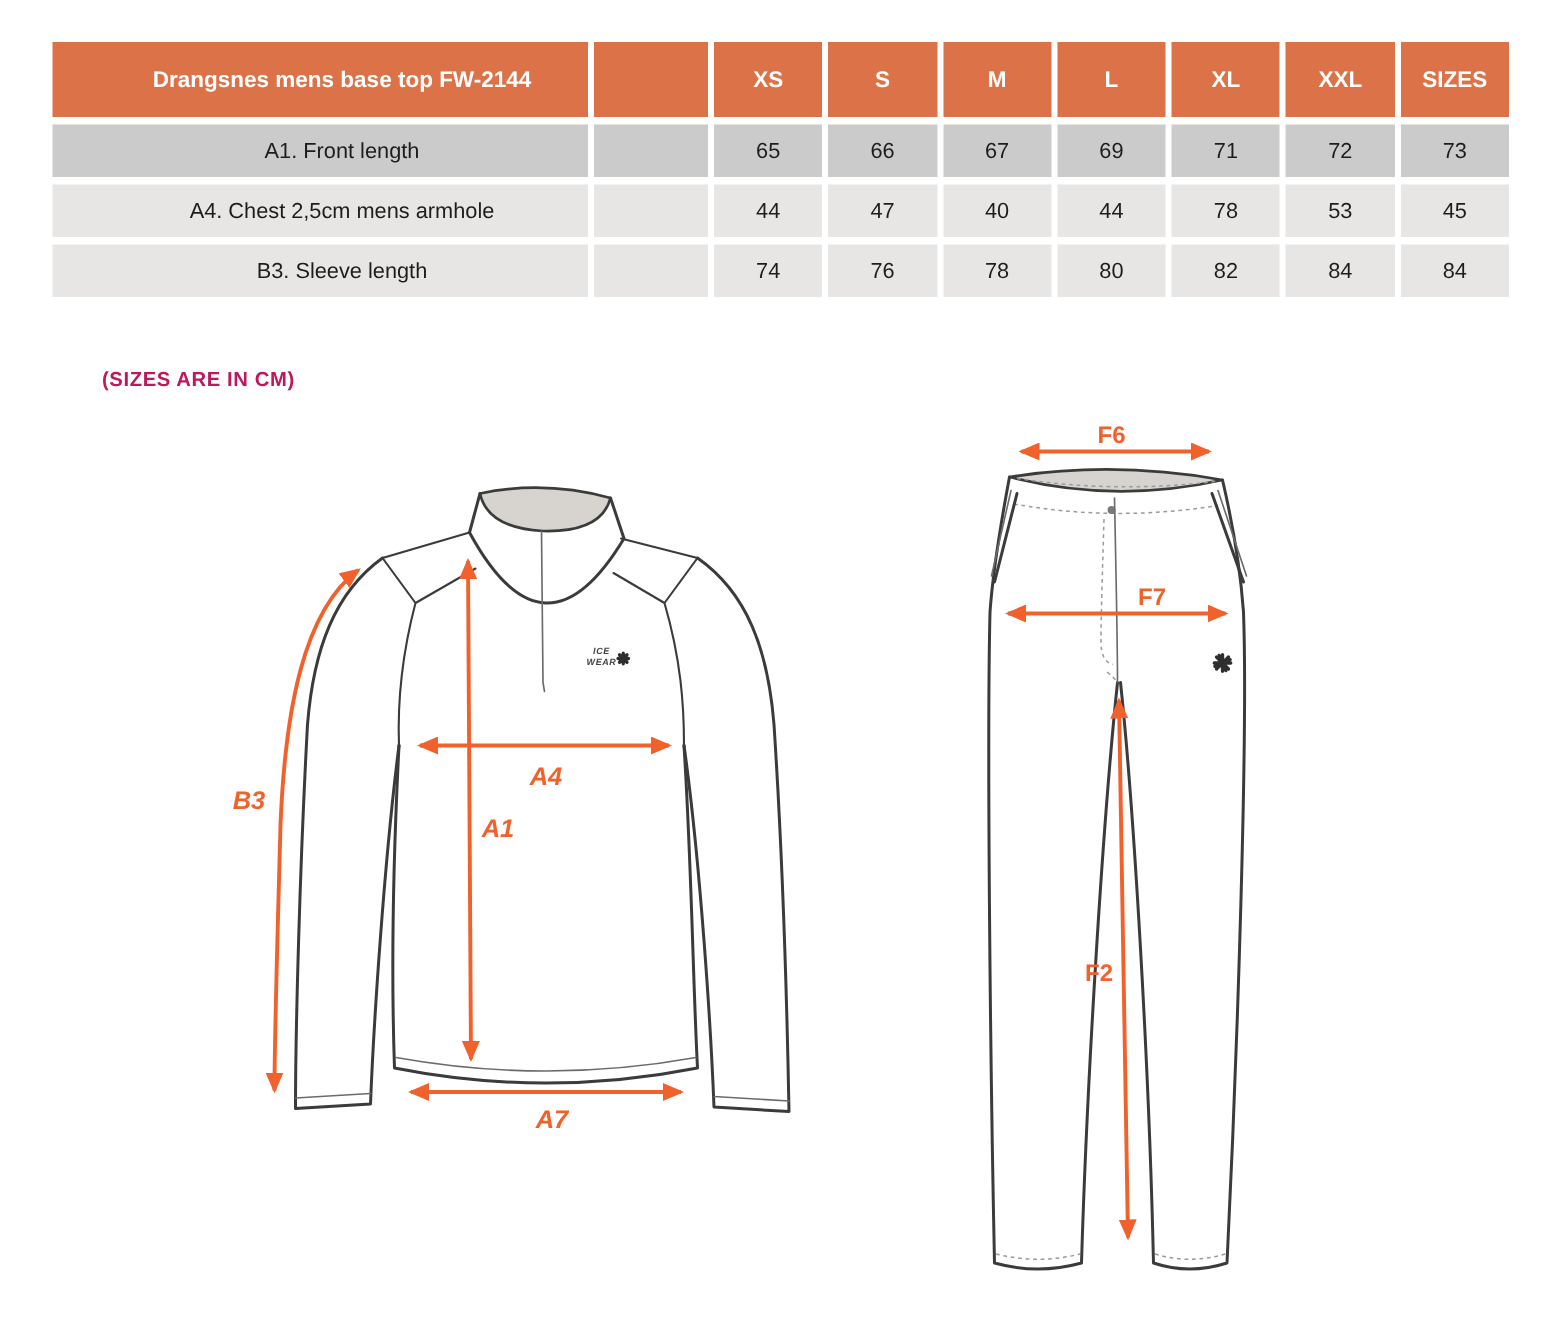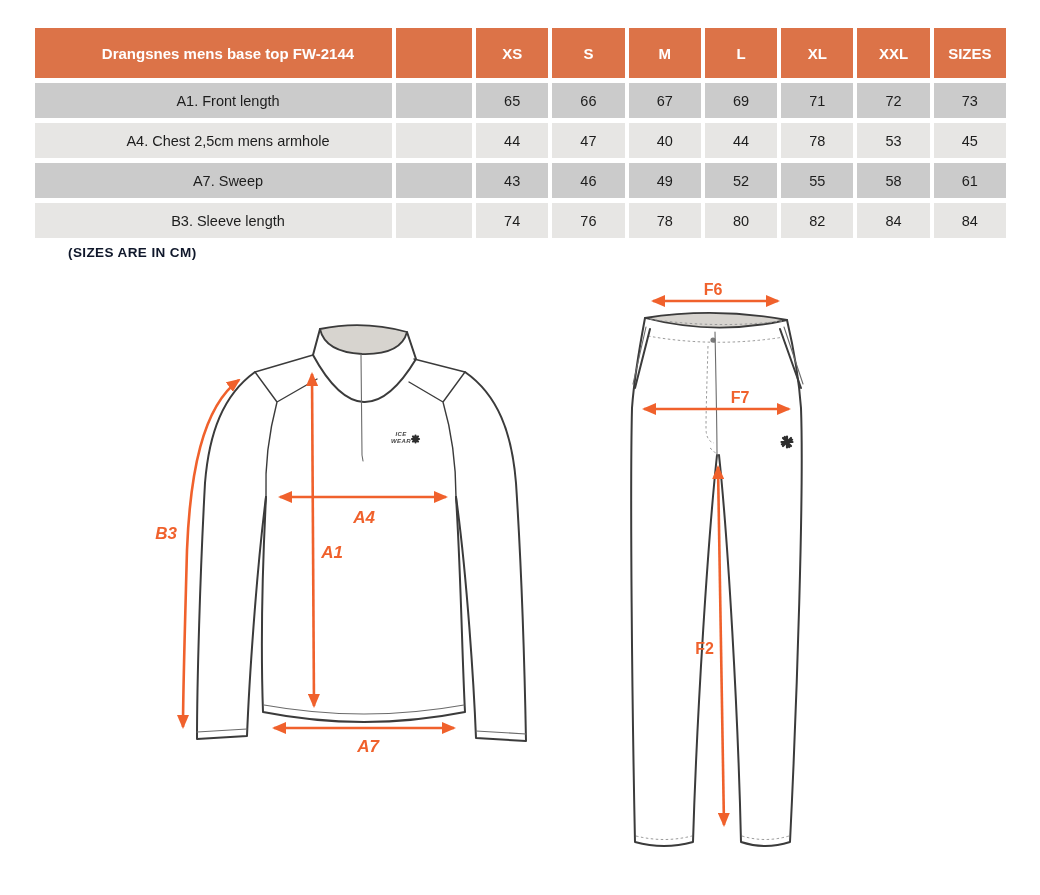--- a/index.html
+++ b/index.html
@@ -24,26 +24,26 @@
     height:33px; font-size:14.5px; color:#1d1d1d;
     text-align:center; vertical-align:middle;
   }
   td.label-td { text-align:left; padding-left:30px; }
   tr.row-dark  td { background:#CBCBCB; }
   tr.row-light td { background:#E7E6E4; }
 
   
   .sizes-note {
     position:absolute; left:68px; top:245px;
-    color:#0f172a; font-size:13.5px; font-weight:700; letter-spacing:0.4px;
+    color:#be185d; font-size:13.5px; font-weight:700; letter-spacing:0.4px;
   }
 
   
   .top-diagram-box   { position:absolute; left:150px; top:295px;font-style:italic; }
-  .pants-diagram-box { position:absolute; left:597px; top:280px; }
+  .pants-diagram-box { position:absolute; left:625px; top:280px; }
 
   svg .outline { fill:none; stroke:#3B3B3B; stroke-width:2; stroke-linecap:round; stroke-linejoin:round; }
   svg .seam    { fill:none; stroke:#3B3B3B; stroke-width:1.4; stroke-linecap:round; }
   svg .thinline{ fill:none; stroke:#6b6b6b; stroke-width:1.1; stroke-linecap:round; }
   svg .stitch  { fill:none; stroke:#9a9a9a; stroke-width:1; stroke-dasharray:2.5 2.5; }
   svg .grayfill{ fill:#D7D4CF; stroke:#3B3B3B; stroke-width:1.8; stroke-linejoin:round; }
   svg .arrow   { fill:none; stroke:#F0612C; stroke-width:2.6; }
   svg .dim-label { font-family:"Liberation Sans",sans-serif; font-weight:700; font-size:17px; fill:#F0612C; }
   svg .dim-label-sm { font-family:"Liberation Sans",sans-serif; font-weight:700; font-size:16px; fill:#F0612C; }
   svg .logo-text { font-family:"Liberation Sans",sans-serif; font-weight:700; font-size:6px; fill:#444; letter-spacing:0.4px; }
@@ -87,31 +87,20 @@
             <td class="label-td">A4. Chest 2,5cm mens armhole</td>
             <td class="empty-td"></td>
             <td class="value-td">44</td>
             <td class="value-td">47</td>
             <td class="value-td">40</td>
             <td class="value-td">44</td>
             <td class="value-td">78</td>
             <td class="value-td">53</td>
             <td class="value-td">45</td>
           </tr>
-          <tr class="row-dark">
-            <td class="label-td">A7. Sweep</td>
-            <td class="empty-td"></td>
-            <td class="value-td">43</td>
-            <td class="value-td">46</td>
-            <td class="value-td">49</td>
-            <td class="value-td">52</td>
-            <td class="value-td">55</td>
-            <td class="value-td">58</td>
-            <td class="value-td">61</td>
-          </tr>
           <tr class="row-light">
             <td class="label-td">B3. Sleeve length</td>
             <td class="empty-td"></td>
             <td class="value-td">74</td>
             <td class="value-td">76</td>
             <td class="value-td">78</td>
             <td class="value-td">80</td>
             <td class="value-td">82</td>
             <td class="value-td">84</td>
             <td class="value-td">84</td>

